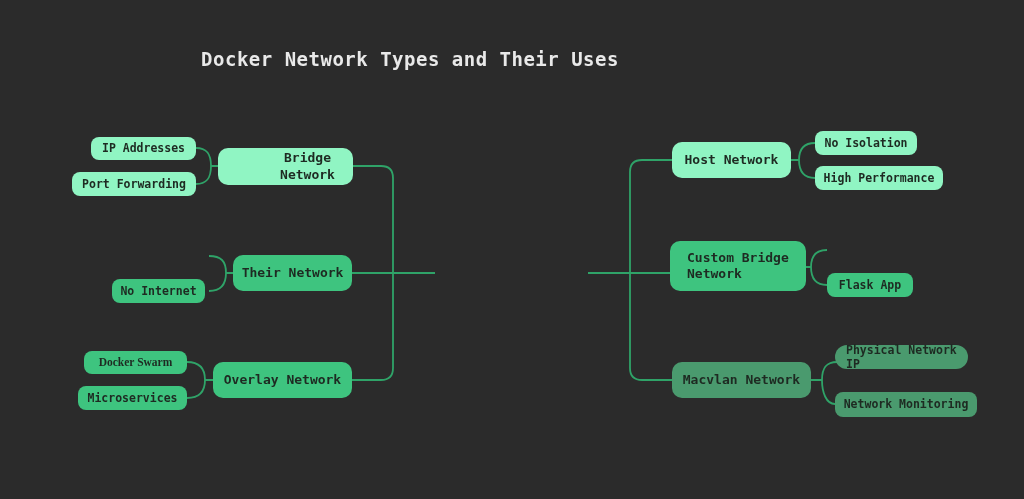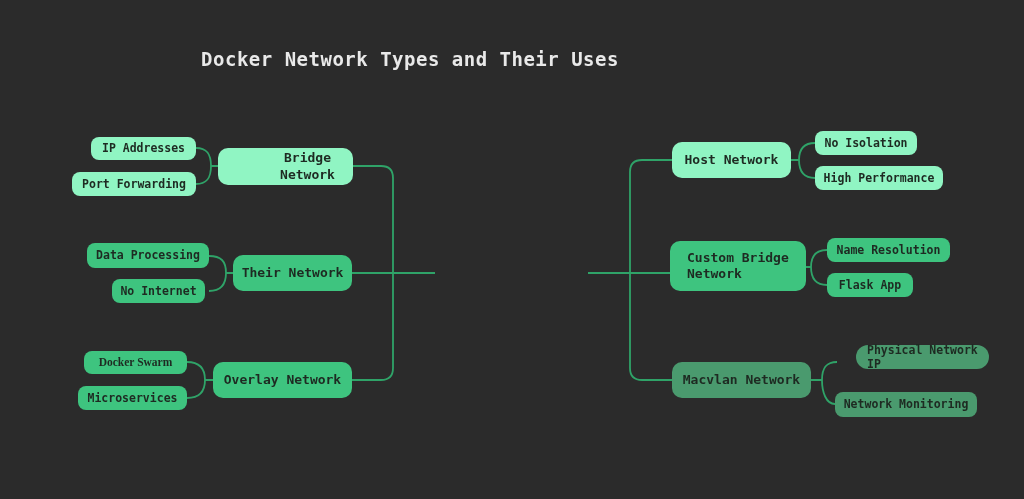--- a/index.html
+++ b/index.html
@@ -63,21 +63,21 @@
   .n-l00  { left:  91px; top: 137px; width: 105px; height: 23px; }
   .n-l01  { left:  72px; top: 172px; width: 124px; height: 24px; }
   .n-l10  { left:  87px; top: 243px; width: 122px; height: 25px; }
   .n-l11  { left: 112px; top: 279px; width:  93px; height: 24px; }
   .n-l20  { left:  84px; top: 351px; width: 103px; height: 23px; font-family: Liberation Serif, serif; }
   .n-l21  { left:  78px; top: 386px; width: 109px; height: 24px; }
   .n-l30  { left: 815px; top: 131px; width: 102px; height: 24px; }
   .n-l31  { left: 815px; top: 166px; width: 128px; height: 24px; }
   .n-l40  { left: 827px; top: 238px; width: 123px; height: 24px; }
   .n-l41  { left: 827px; top: 273px; width:  86px; height: 24px; }
-  .n-l50  { left: 856px; top: 345px; width: 133px; height: 24px; padding-left: 11px; border-radius: 16px; }
+  .n-l50  { left: 835px; top: 345px; width: 133px; height: 24px; padding-left: 11px; border-radius: 16px; }
   .n-l51  { left: 835px; top: 392px; width: 142px; height: 25px; }
 </style>
 </head>
 <body style="--background: #2b2b2b; --node-light: #90f5c3; --node-medium: #3ec47f; --node-muted: #4a9a6e; --connector: #2fa368; --title-text: #e9e9e9; --node-text: #1e2a22;">
 
 <div class="canvas">
 
   <div class="title">Docker Network Types and Their Uses</div>
 
   <svg class="edges" viewBox="0 0 1024 499" aria-hidden="true">
@@ -96,24 +96,22 @@
 
   <div class="node branch c-light  n-b0">Bridge Network</div>
   <div class="node branch c-medium n-b1">Their Network</div>
   <div class="node branch c-medium n-b2">Overlay Network</div>
   <div class="node branch c-light  n-b3">Host Network</div>
   <div class="node branch c-medium n-b4 align-left">Custom Bridge Network</div>
   <div class="node branch c-muted  n-b5">Macvlan Network</div>
 
   <div class="node leaf c-light  n-l00">IP Addresses</div>
   <div class="node leaf c-light  n-l01">Port Forwarding</div>
-  <div class="node leaf c-medium n-l10">Data Processing</div>
   <div class="node leaf c-medium n-l11">No Internet</div>
   <div class="node leaf c-medium n-l20">Docker Swarm</div>
   <div class="node leaf c-medium n-l21">Microservices</div>
   <div class="node leaf c-light  n-l30">No Isolation</div>
   <div class="node leaf c-light  n-l31">High Performance</div>
-  <div class="node leaf c-medium n-l40">Name Resolution</div>
   <div class="node leaf c-medium n-l41">Flask App</div>
   <div class="node leaf c-muted  n-l50 align-left">Physical Network IP</div>
   <div class="node leaf c-muted  n-l51">Network Monitoring</div>
 
 </div>
 
 </body></html>

